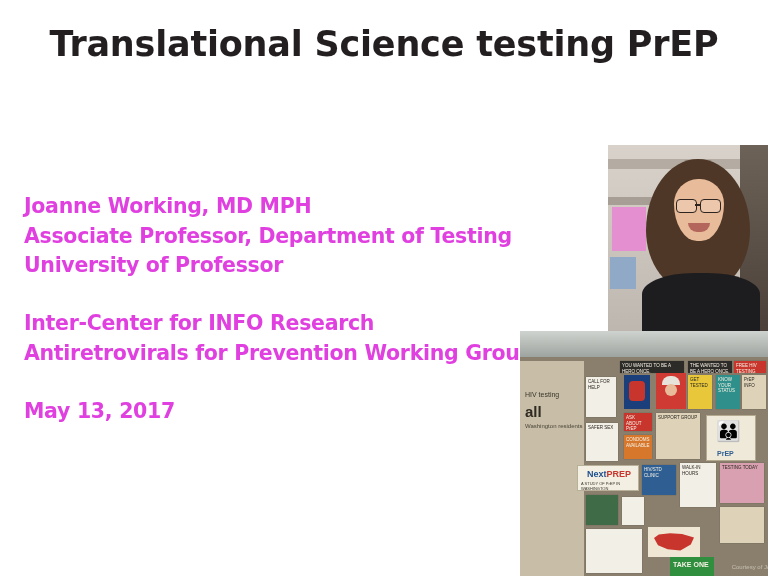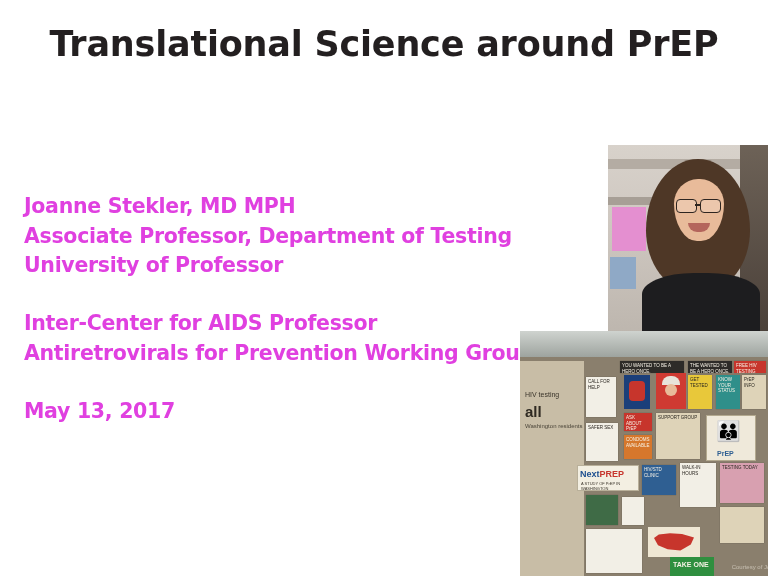--- a/index.html
+++ b/index.html
@@ -211,21 +211,21 @@
   }
   .flyer .txt.dark { color: #2a2620; }
   .nextprep {
     position: absolute;
     left: 57px; top: 134px; width: 60px; height: 24px;
     background: #f3efe2;
     border: 1px solid #b9b09a;
   }
   .nextprep .np {
     position: absolute;
-    left: 2px; top: 3px;
+    left: 9px; top: 3px;
     font-size: 9px;
     font-weight: bold;
     color: #1d4f8f;
     font-family: "Liberation Sans", sans-serif;
   }
   .nextprep .np em {
     color: #c7352c;
     font-style: normal;
   }
   .nextprep .npsub {
@@ -317,29 +317,29 @@
     text-align: right;
     line-height: 1.3;
   }
 </style>
 </head>
 <body>
 
 <div class="slide">
 
   <div class="title-block">
-    <span class="title-line">Translational Science around PrEP</span>
+    <span class="title-line">Translational Science testing PrEP</span>
   </div>
 
   <div class="body-block">
-    <span class="body-line">Joanne Stekler, MD MPH</span>
+    <span class="body-line">Joanne Working, MD MPH</span>
     <span class="body-line">Associate Professor, Department of Testing</span>
     <span class="body-line">University of Professor</span>
     <span class="body-gap"></span>
-    <span class="body-line">Inter-Center for AIDS Professor</span>
+    <span class="body-line">Inter-Center for INFO Research</span>
     <span class="body-line">Antiretrovirals for Prevention Working Group</span>
     <span class="body-gap"></span>
     <span class="body-line">May 13, 2017</span>
   </div>
 
   <div class="photo-portrait">
     <div class="pp-wall"></div>
     <div class="pp-shelf"></div>
     <div class="pp-shelf2"></div>
     <div class="pp-poster"></div>

